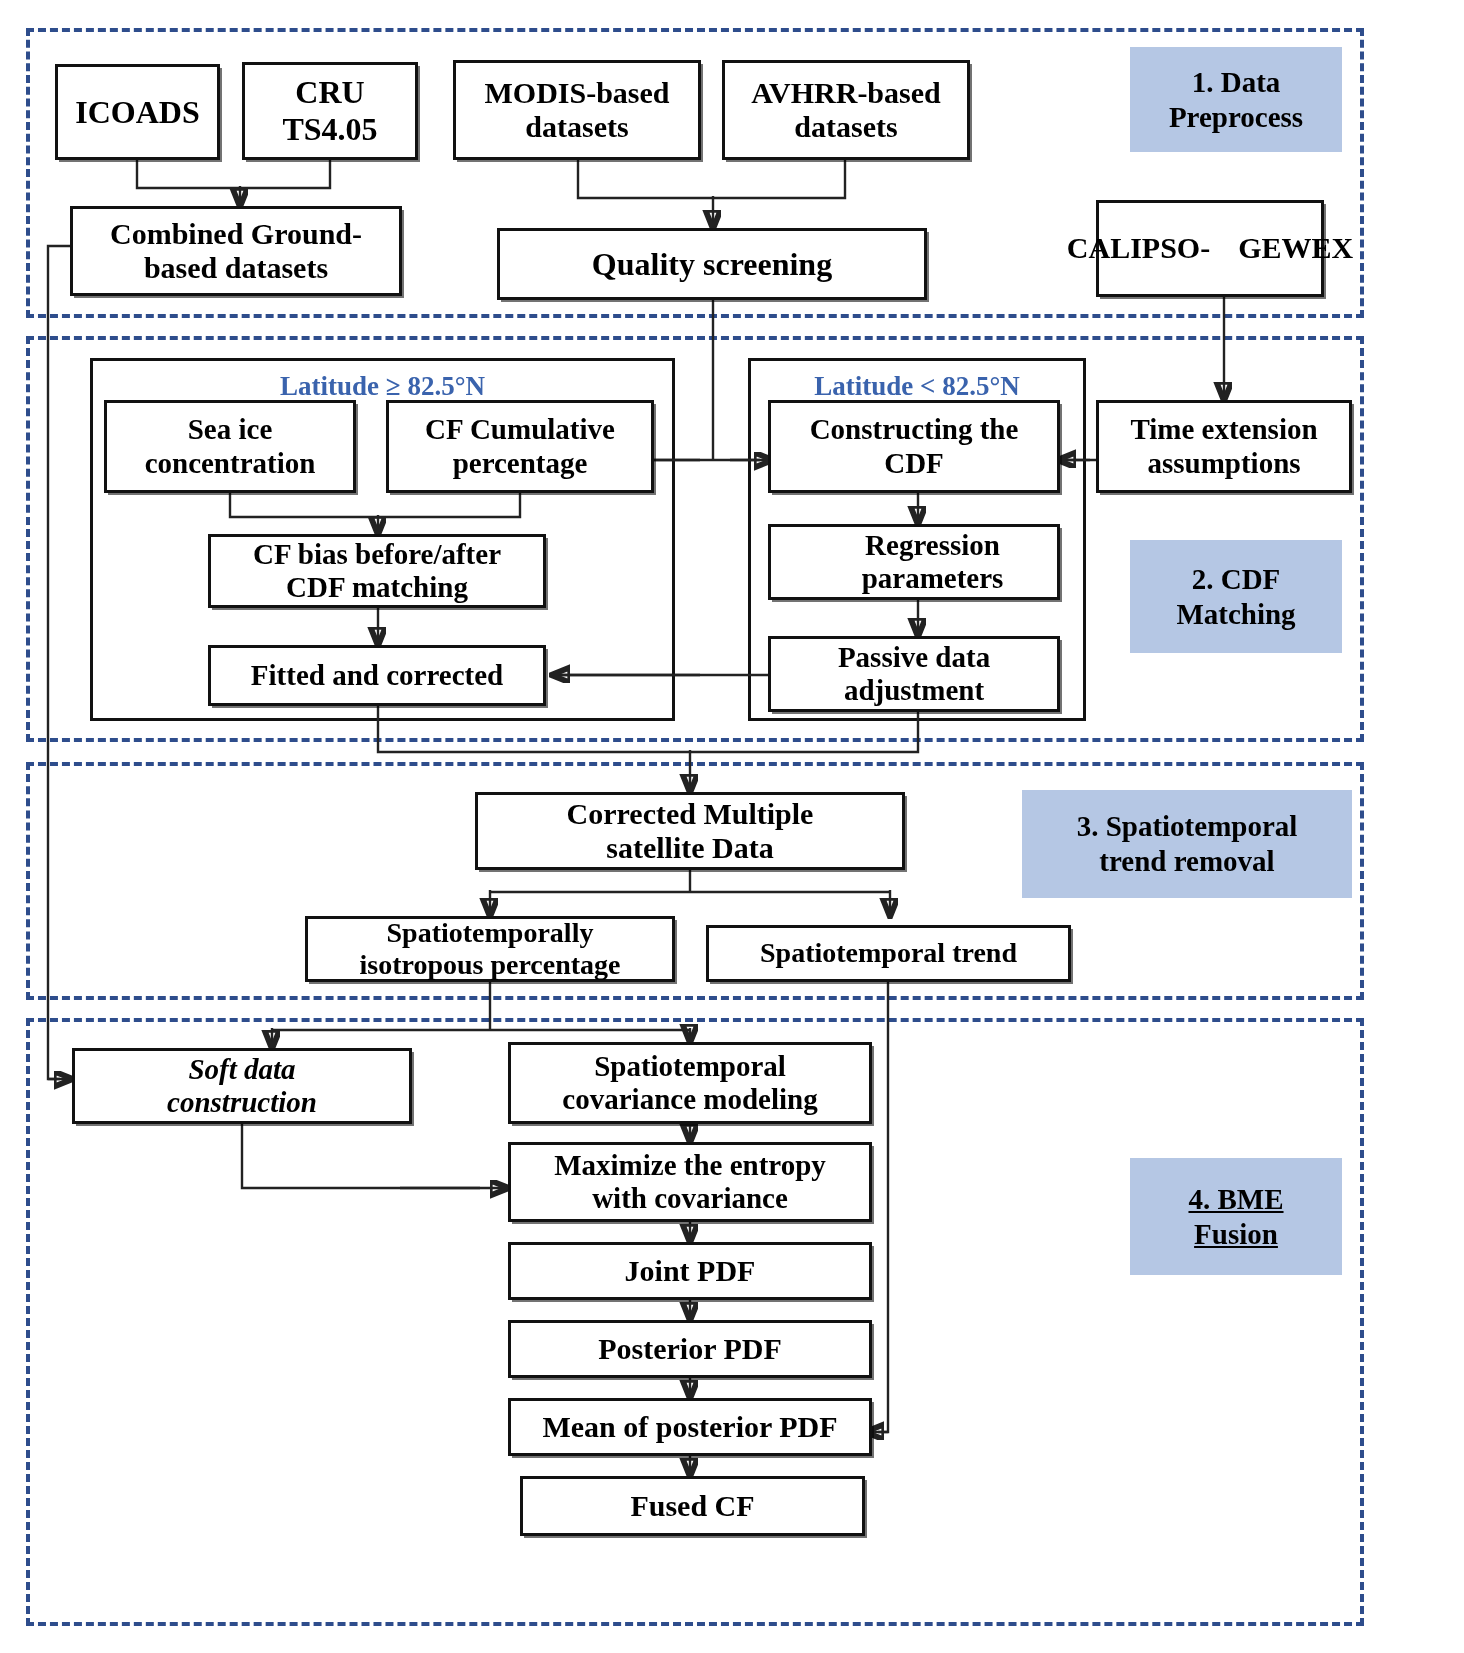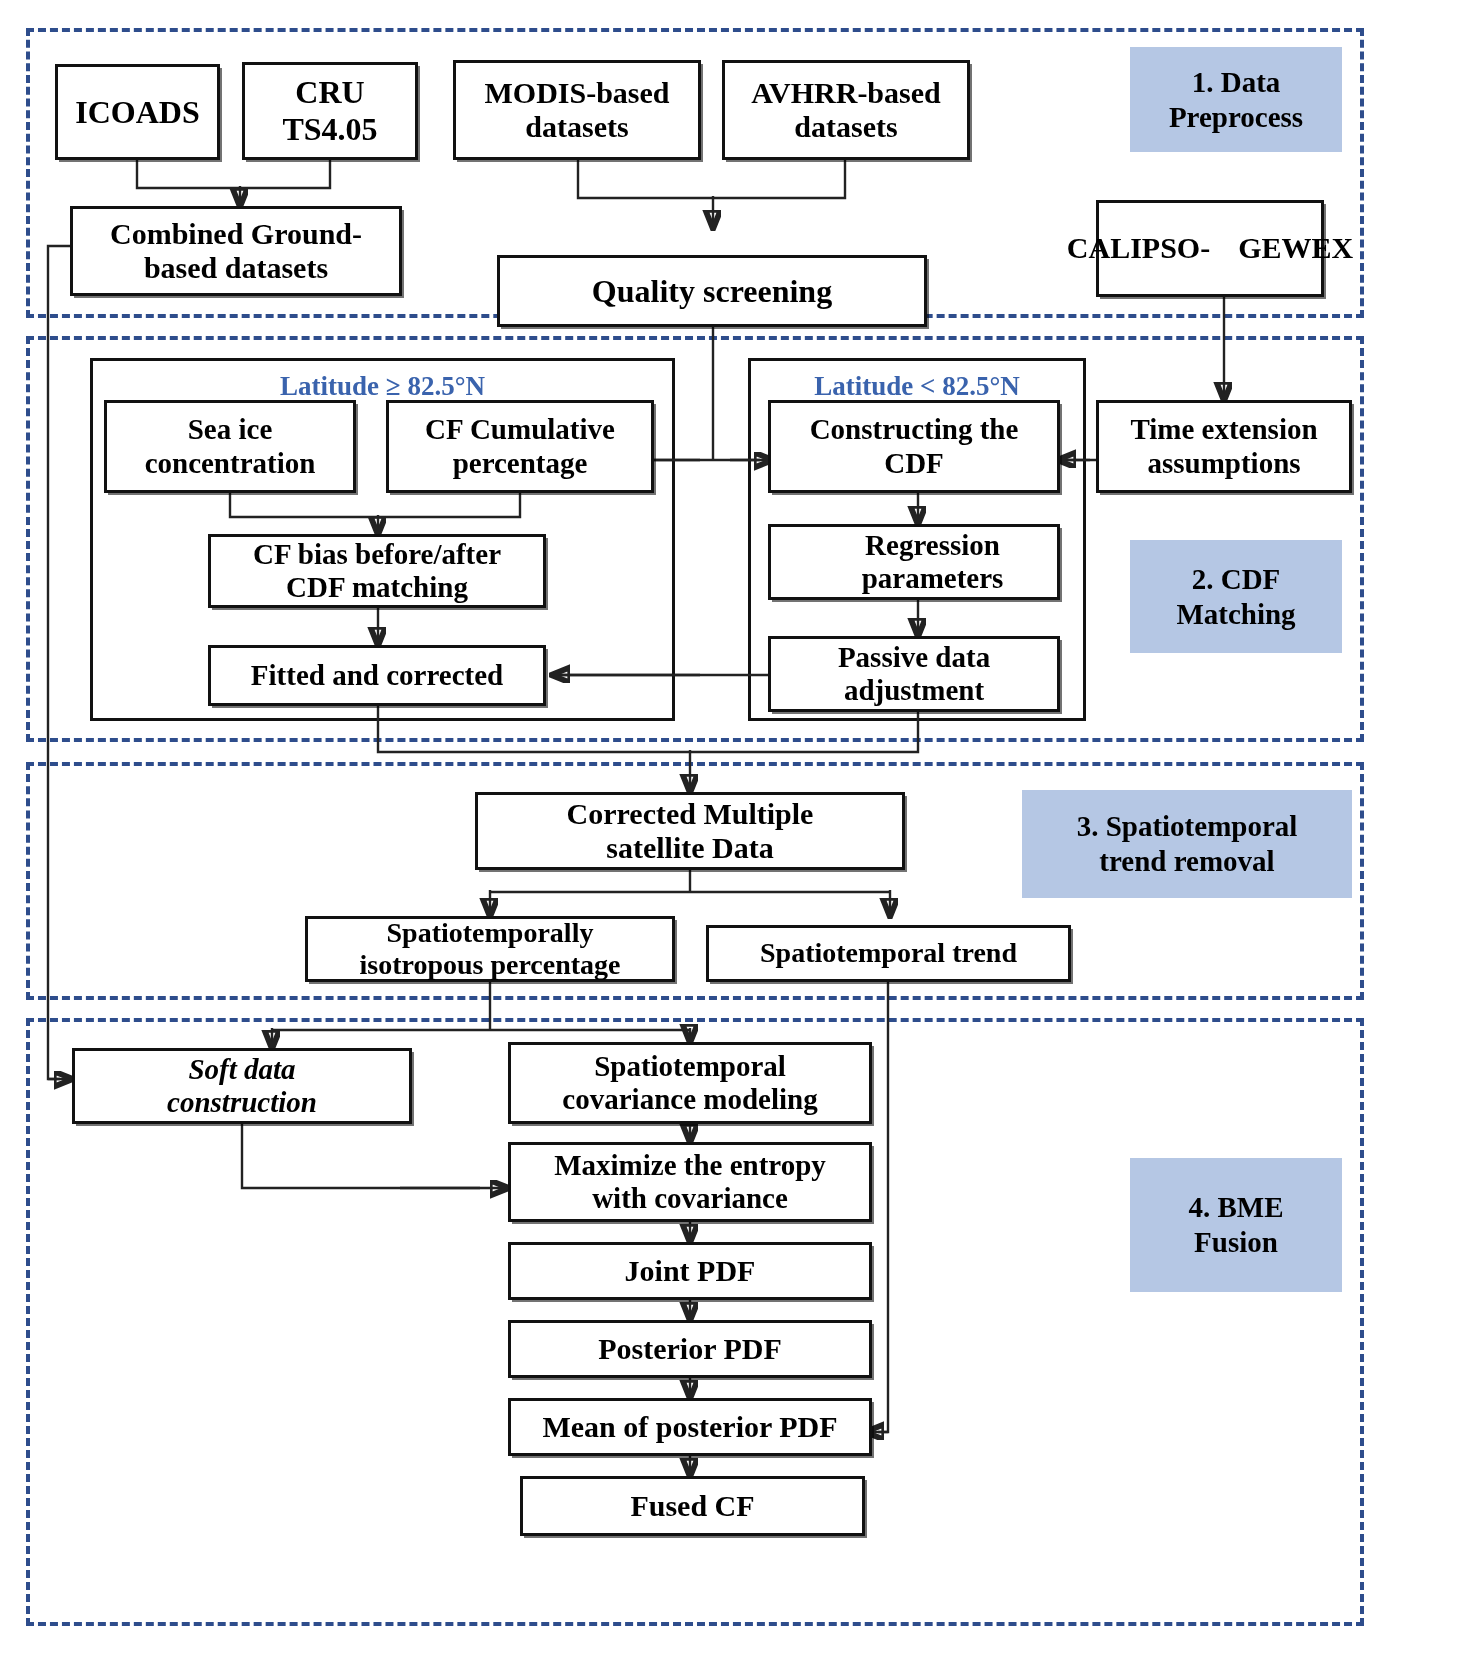--- a/index.html
+++ b/index.html
@@ -92,21 +92,21 @@
   <div class="chip" style="left:1130px; top:540px; width:212px; height:113px; font-size:29px; flex-direction:column;">
     <span>2. CDF</span>
     <span>Matching</span>
   </div>
 
   <div class="chip" style="left:1022px; top:790px; width:330px; height:108px; font-size:29px; flex-direction:column;">
     <span>3. Spatiotemporal</span>
     <span>trend removal</span>
   </div>
 
-  <div class="chip" style="left:1130px; top:1158px; width:212px; height:134px; font-size:29px; flex-direction:column;">
+  <div class="chip" style="left:1130px; top:1158px; width:212px; height:117px; font-size:29px; flex-direction:column;text-decoration:underline;">
     <span>4. BME</span>
     <span>Fusion</span>
   </div>
 
   <div class="groupbox" style="left:90px; top:358px; width:585px; height:363px;">
     <div class="grouplabel" style="top:10px; font-size:27px;">Latitude ≥ 82.5°N</div>
   </div>
 
   <div class="groupbox" style="left:748px; top:358px; width:338px; height:363px;">
     <div class="grouplabel" style="top:10px; font-size:27px;">Latitude &lt; 82.5°N</div>
@@ -205,21 +205,21 @@
   <div class="box" style="left:722px; top:60px; width:248px; height:100px; font-size:30px; flex-direction:column;">
     <span>AVHRR-based</span>
     <span>datasets</span>
   </div>
 
   <div class="box" style="left:70px; top:206px; width:332px; height:90px; font-size:30px; flex-direction:column;">
     <span>Combined Ground-</span>
     <span>based datasets</span>
   </div>
 
-  <div class="box" style="left:497px; top:228px; width:430px; height:72px; font-size:32px;margin-top:27px;">
+  <div class="box" style="left:497px; top:228px; width:430px; height:72px; font-size:32px;">
     <span>Quality screening</span>
   </div>
 
   <div class="box" style="left:1096px; top:200px; width:228px; height:97px; font-size:30px; gap:28px;">
     <span>CALIPSO-</span>
     <span>GEWEX</span>
   </div>
 
   <div class="box" style="left:104px; top:400px; width:252px; height:93px; font-size:29px; flex-direction:column;">
     <span>Sea ice</span>

